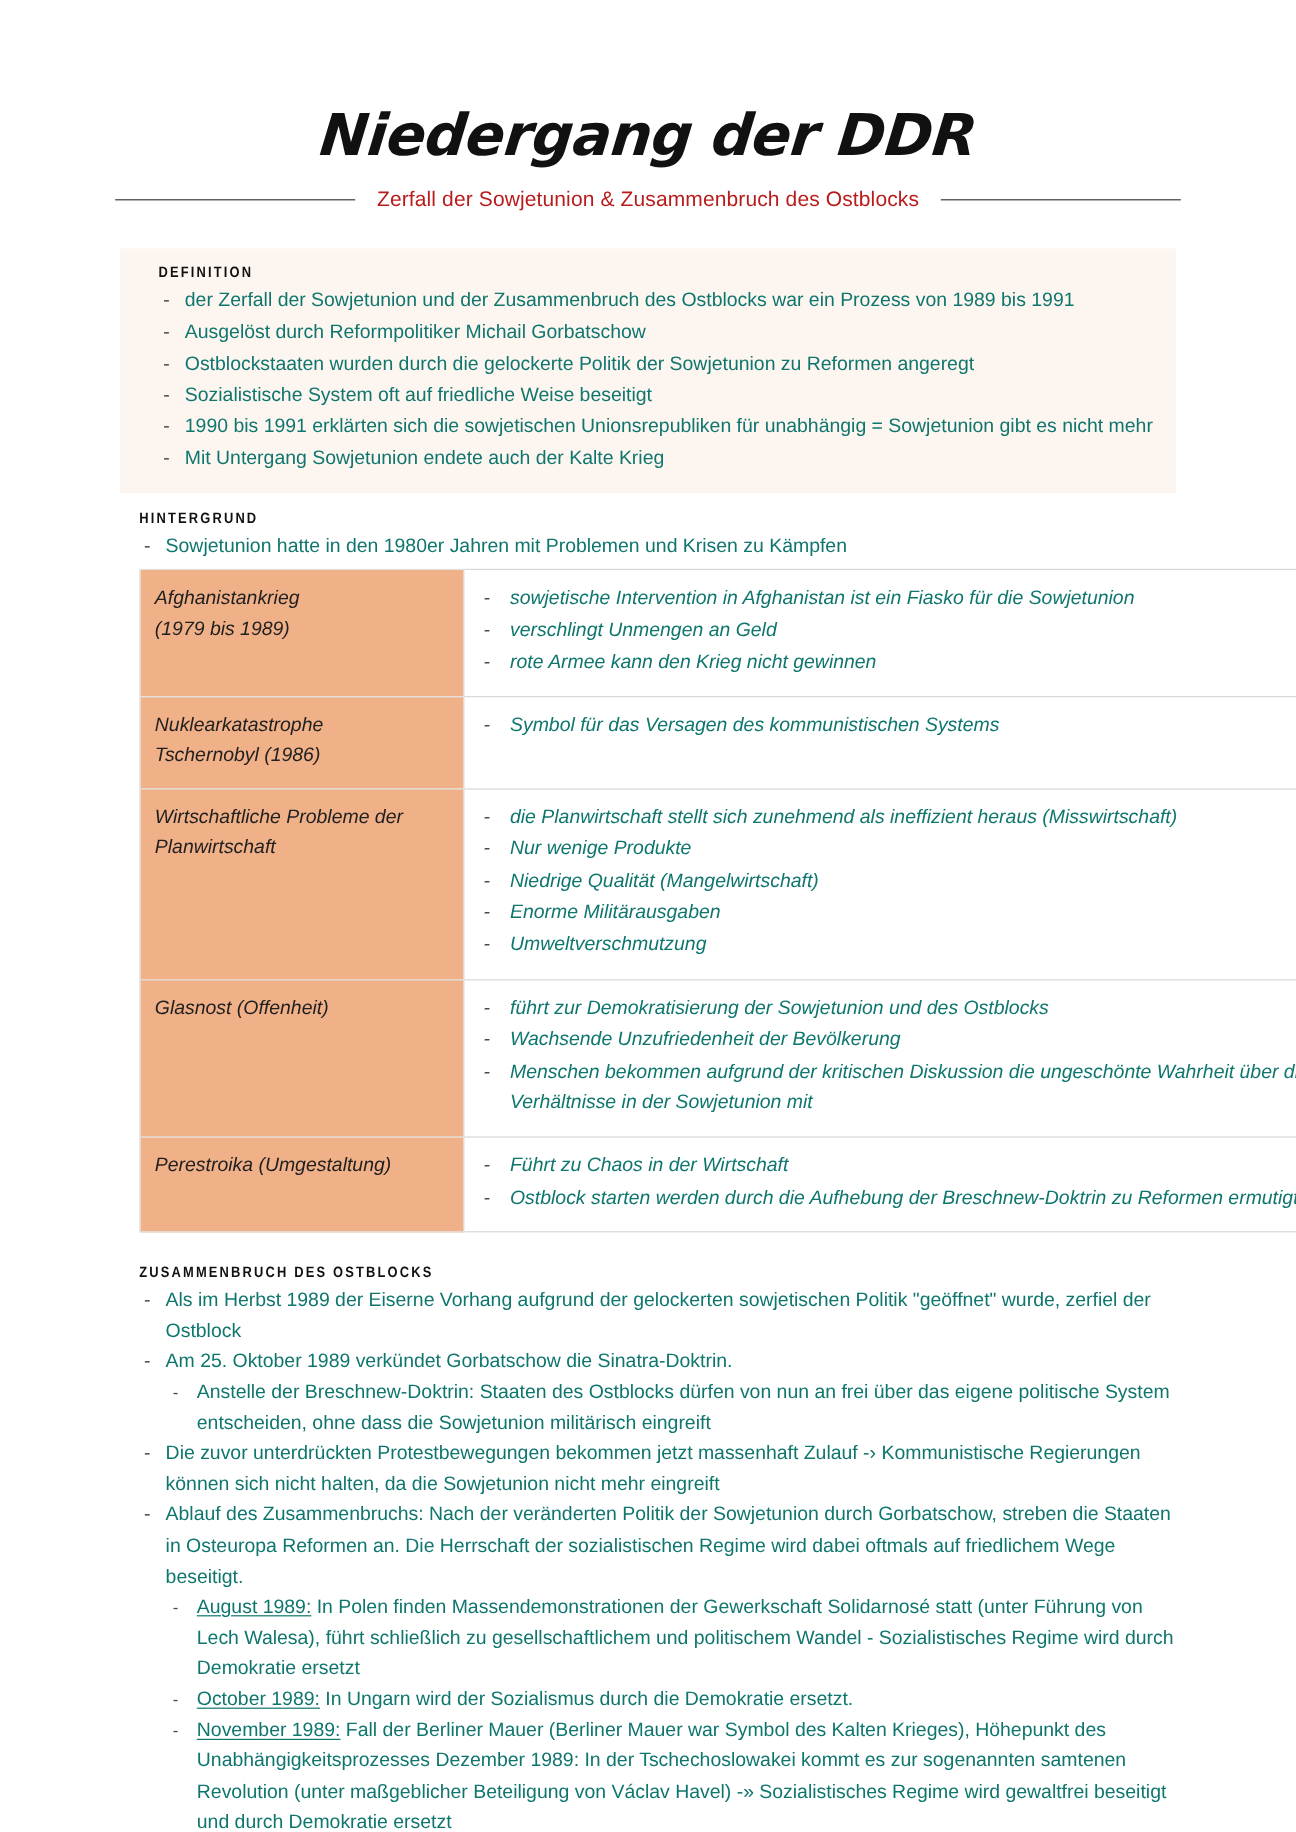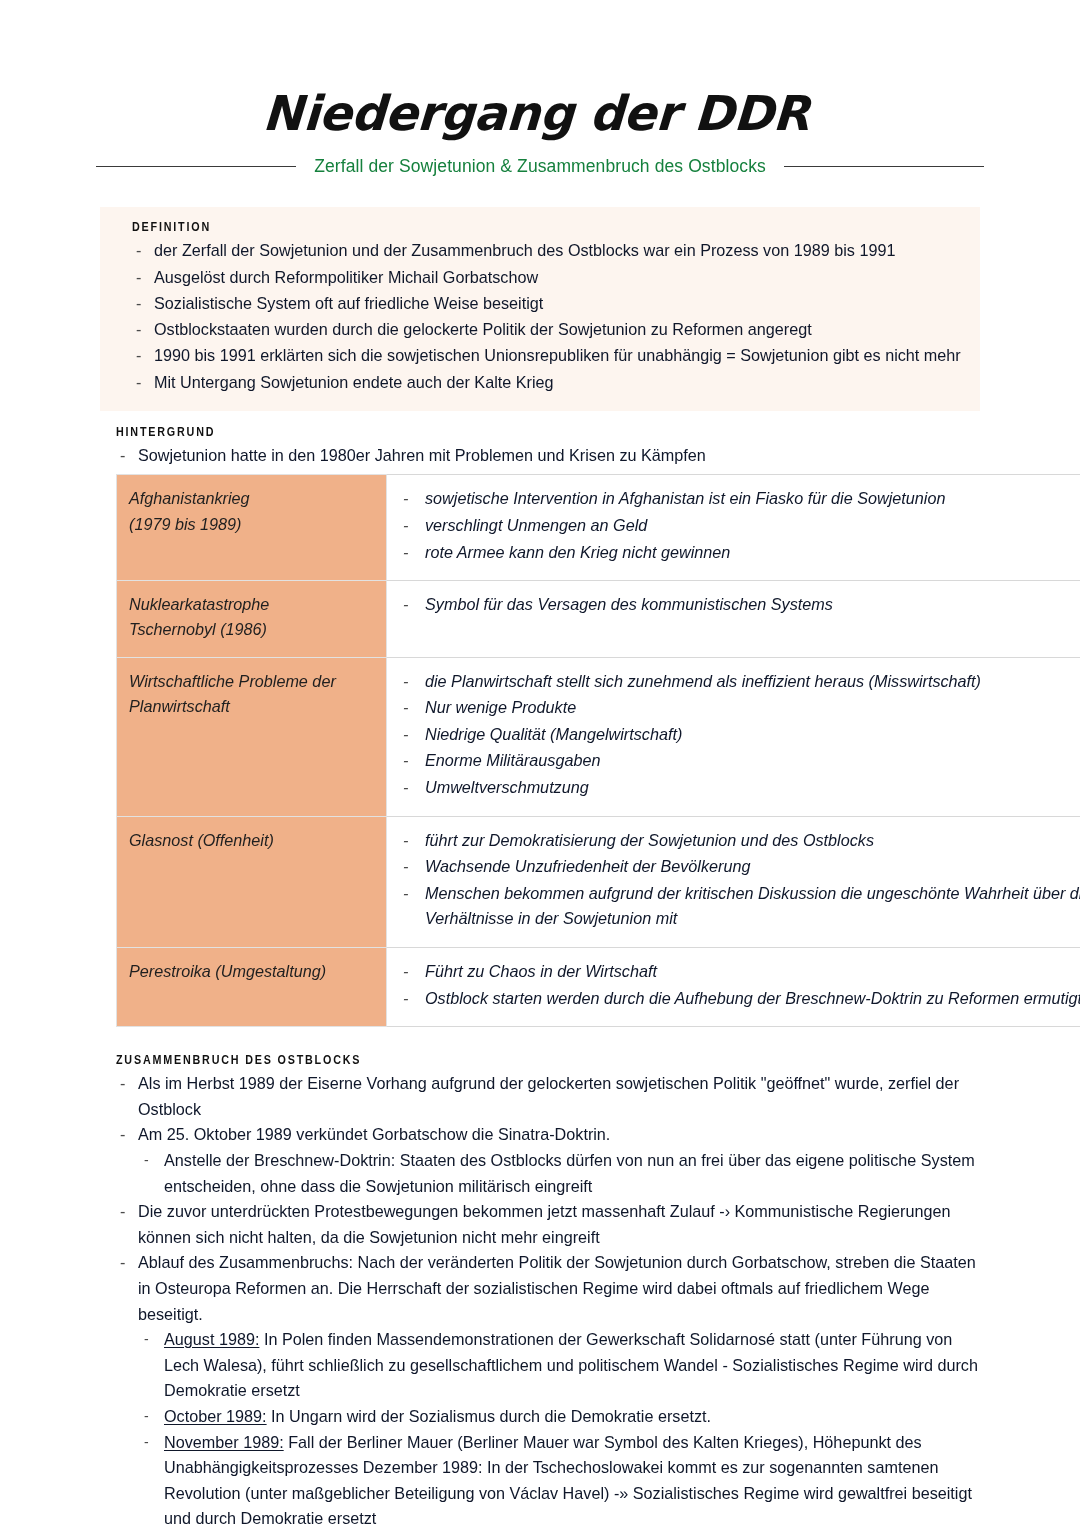--- a/index.html
+++ b/index.html
@@ -49,21 +49,21 @@
     gap: 18px;
     margin-top: 18px;
   }
   .rule {
     height: 1px;
     background: #3a3a3a;
     flex: 0 0 200px;
   }
   .doc-subtitle {
     font-size: 17.5px;
-    color: #15803d;
+    color: #b91c1c;
     white-space: nowrap;
     letter-spacing: 0.1px;
   }
 
   
   .section-head {
     font-family: "Liberation Sans", sans-serif;
     font-size: 12.5px;
     font-weight: 700;
     letter-spacing: 2.1px;
@@ -78,21 +78,21 @@
   ul.bl {
     list-style: none;
     margin: 0;
     padding: 0;
   }
   ul.bl > li {
     position: relative;
     padding-left: 22px;
     font-size: 16.2px;
     line-height: 1.58;
-    color: #0f172a;
+    color: #0f766e;
     margin: 0 0 1px 0;
   }
   ul.bl > li::before {
     content: "-";
     position: absolute;
     left: 4px;
     top: 0;
     color: #4a4a4a;
     font-size: 16.2px;
   }
@@ -185,22 +185,22 @@
       <span class="doc-subtitle">Zerfall der Sowjetunion &amp; Zusammenbruch des Ostblocks</span>
       <span class="rule"></span>
     </div>
   </div>
 
   <section class="definition-box">
     <div class="section-head">DEFINITION</div>
     <ul class="bl">
       <li>der Zerfall der Sowjetunion und der Zusammenbruch des Ostblocks war ein Prozess von 1989 bis 1991</li>
       <li>Ausgelöst durch Reformpolitiker Michail Gorbatschow</li>
+      <li>Ostblockstaaten wurden durch die gelockerte Politik der Sowjetunion zu Reformen angeregt</li>
       <li>Sozialistische System oft auf friedliche Weise beseitigt</li>
-      <li>Ostblockstaaten wurden durch die gelockerte Politik der Sowjetunion zu Reformen angeregt</li>
       <li>1990 bis 1991 erklärten sich die sowjetischen Unionsrepubliken für unabhängig = Sowjetunion gibt es nicht mehr</li>
       <li>Mit Untergang Sowjetunion endete auch der Kalte Krieg</li>
     </ul>
   </section>
 
   <section class="hintergrund">
     <div class="section-head">HINTERGRUND</div>
     <ul class="bl">
       <li>Sowjetunion hatte in den 1980er Jahren mit Problemen und Krisen zu Kämpfen</li>
     </ul>

